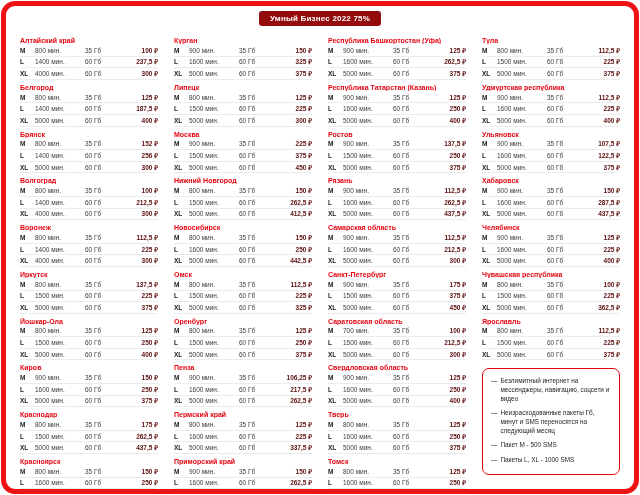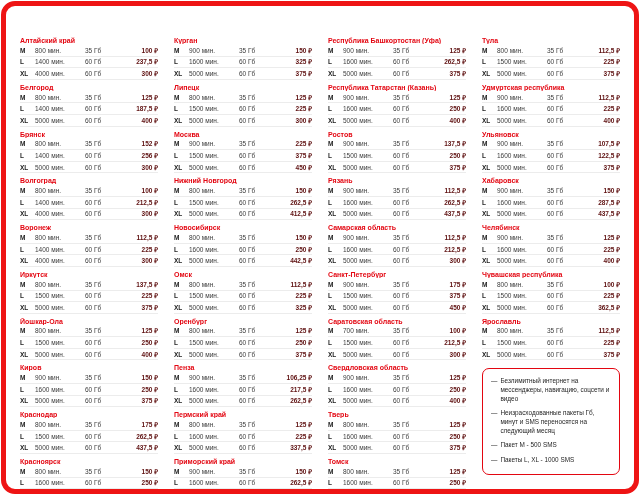--- a/index.html
+++ b/index.html
@@ -45,20 +45,21 @@
   .legend-item{
     display:flex;gap:3px;margin-bottom:6px;
     font-size:6.4px;line-height:1.35;color:#262626;
   }
   .dash{flex:0 0 auto;}
 </style>
 </head>
 <body>
 
 <div class="sheet">
+  <div class="badge">Умный Бизнес 2022 75%</div>
   <div class="grid">
       <div class="col">
         <div class="region">
           <div class="region-name">Алтайский край</div>
           <div class="row">
             <span class="plan">M</span>
             <span class="min">800 мин.</span>
             <span class="gb">35 Гб</span>
             <span class="price">100 ₽</span>
           </div>

